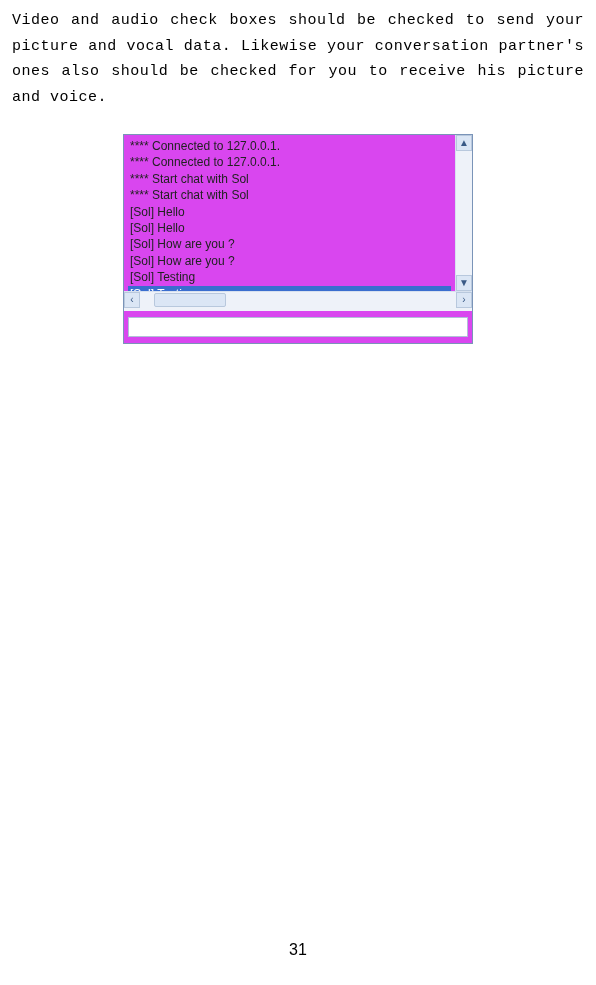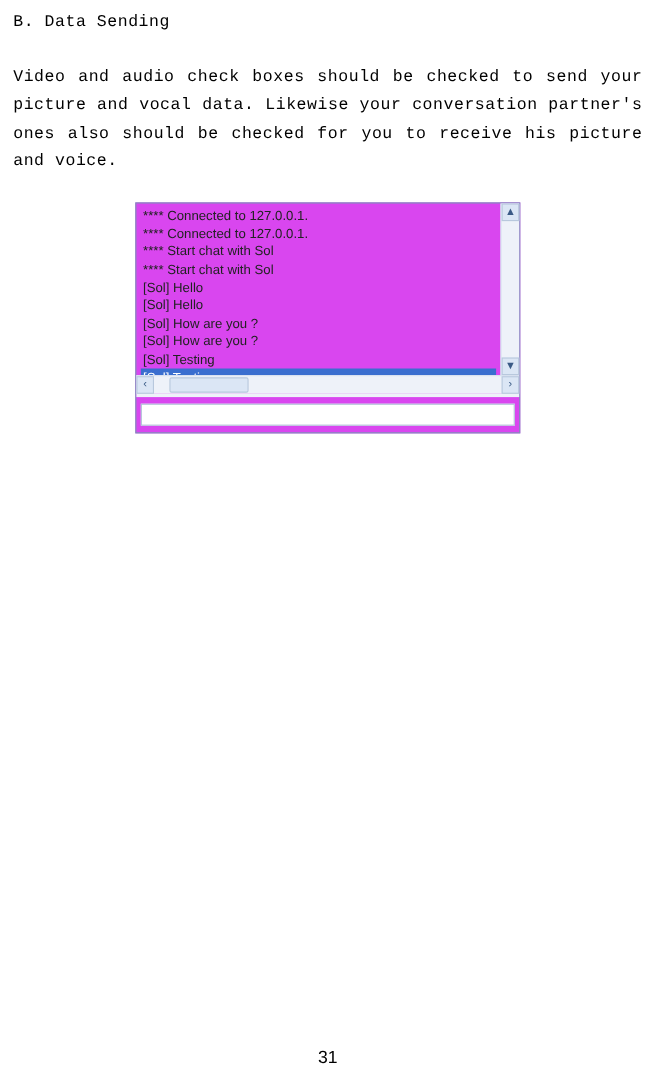--- a/index.html
+++ b/index.html
@@ -122,33 +122,32 @@
     border: 1px solid #b0c0d7;
     font-family: inherit;
     font-size: 12px;
     padding: 2px 4px;
     background: #fff;
   }
   .page-number {
     position: absolute;
     left: 0;
     right: 0;
-    bottom: 10px;
+    bottom: 22px;
     text-align: center;
     font-family: Arial, sans-serif;
     letter-spacing: 0;
     font-size: 16px;
   }
 </style>
 </head>
 <body>
 
 <div class="page">
 
-  <p class="section-title">B. Data Sending</p>
 
 
   <p class="para justify">Video and audio check boxes should be checked to send your picture and vocal data. Likewise your conversation partner's ones also should be checked for you to receive his picture and voice.</p>
 
 
 
   <div class="fig-wrap">
     <div class="chat-panel">
       <div class="chat-top">
         <div class="chat-list" id="chat-list">

